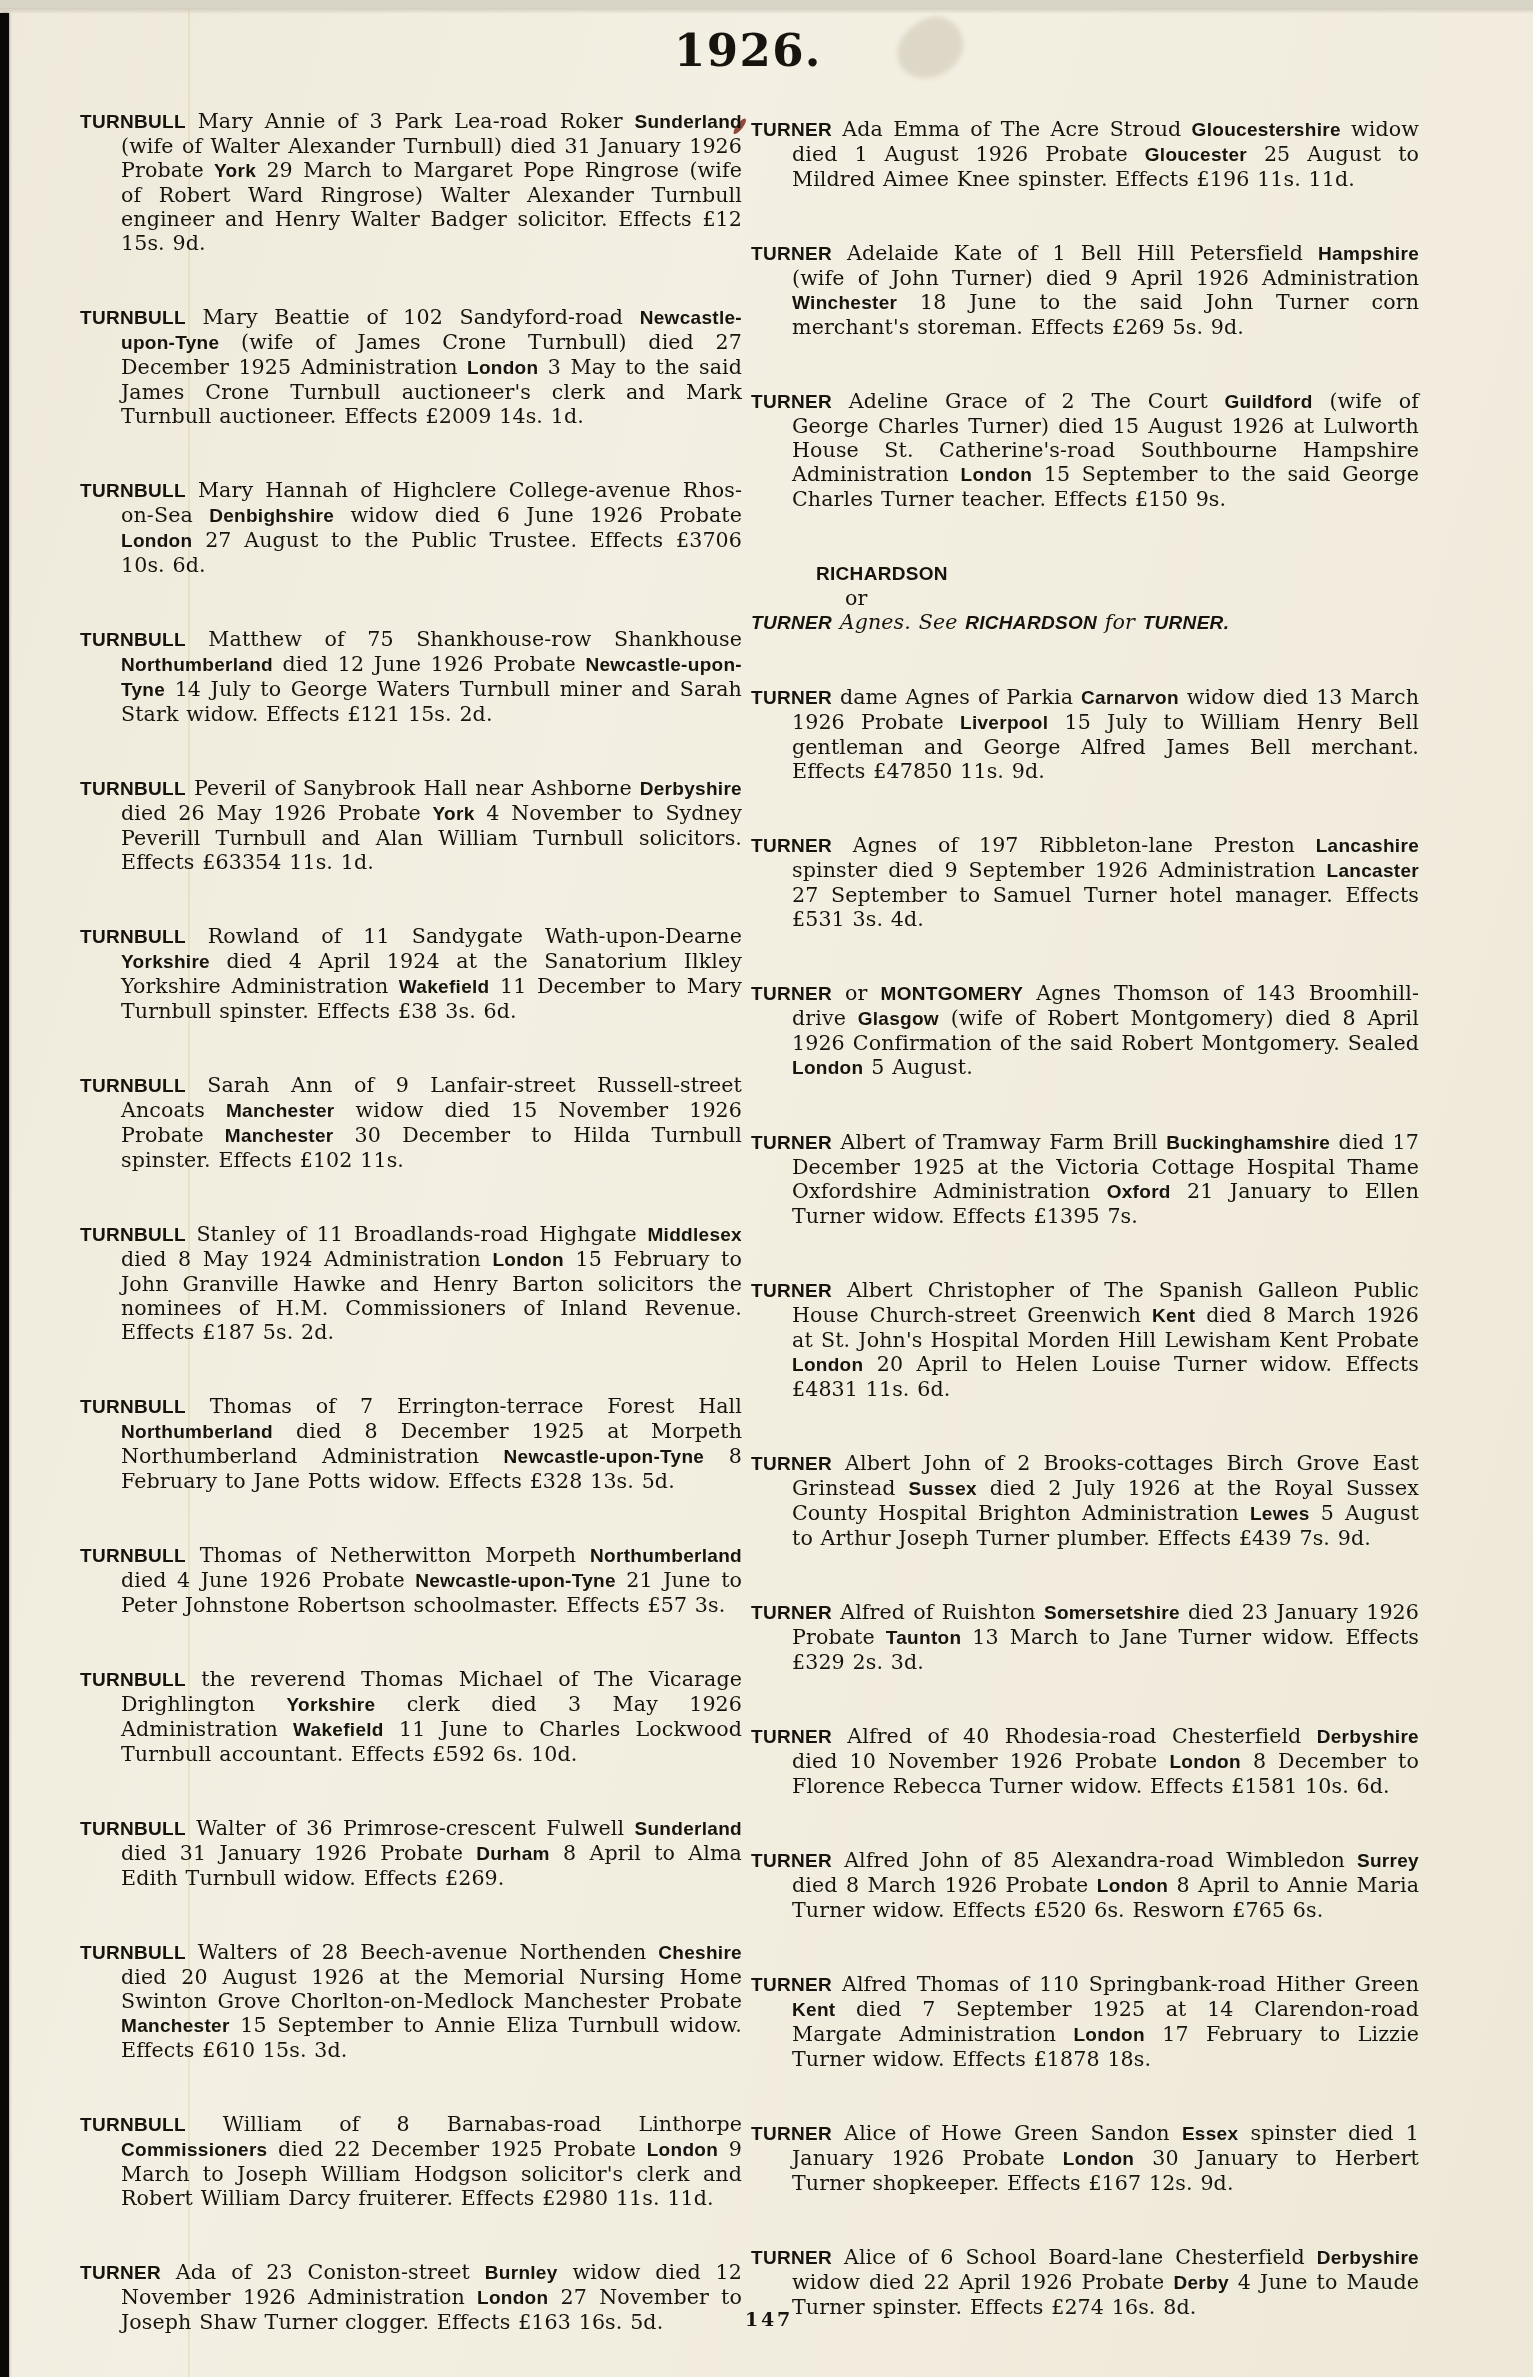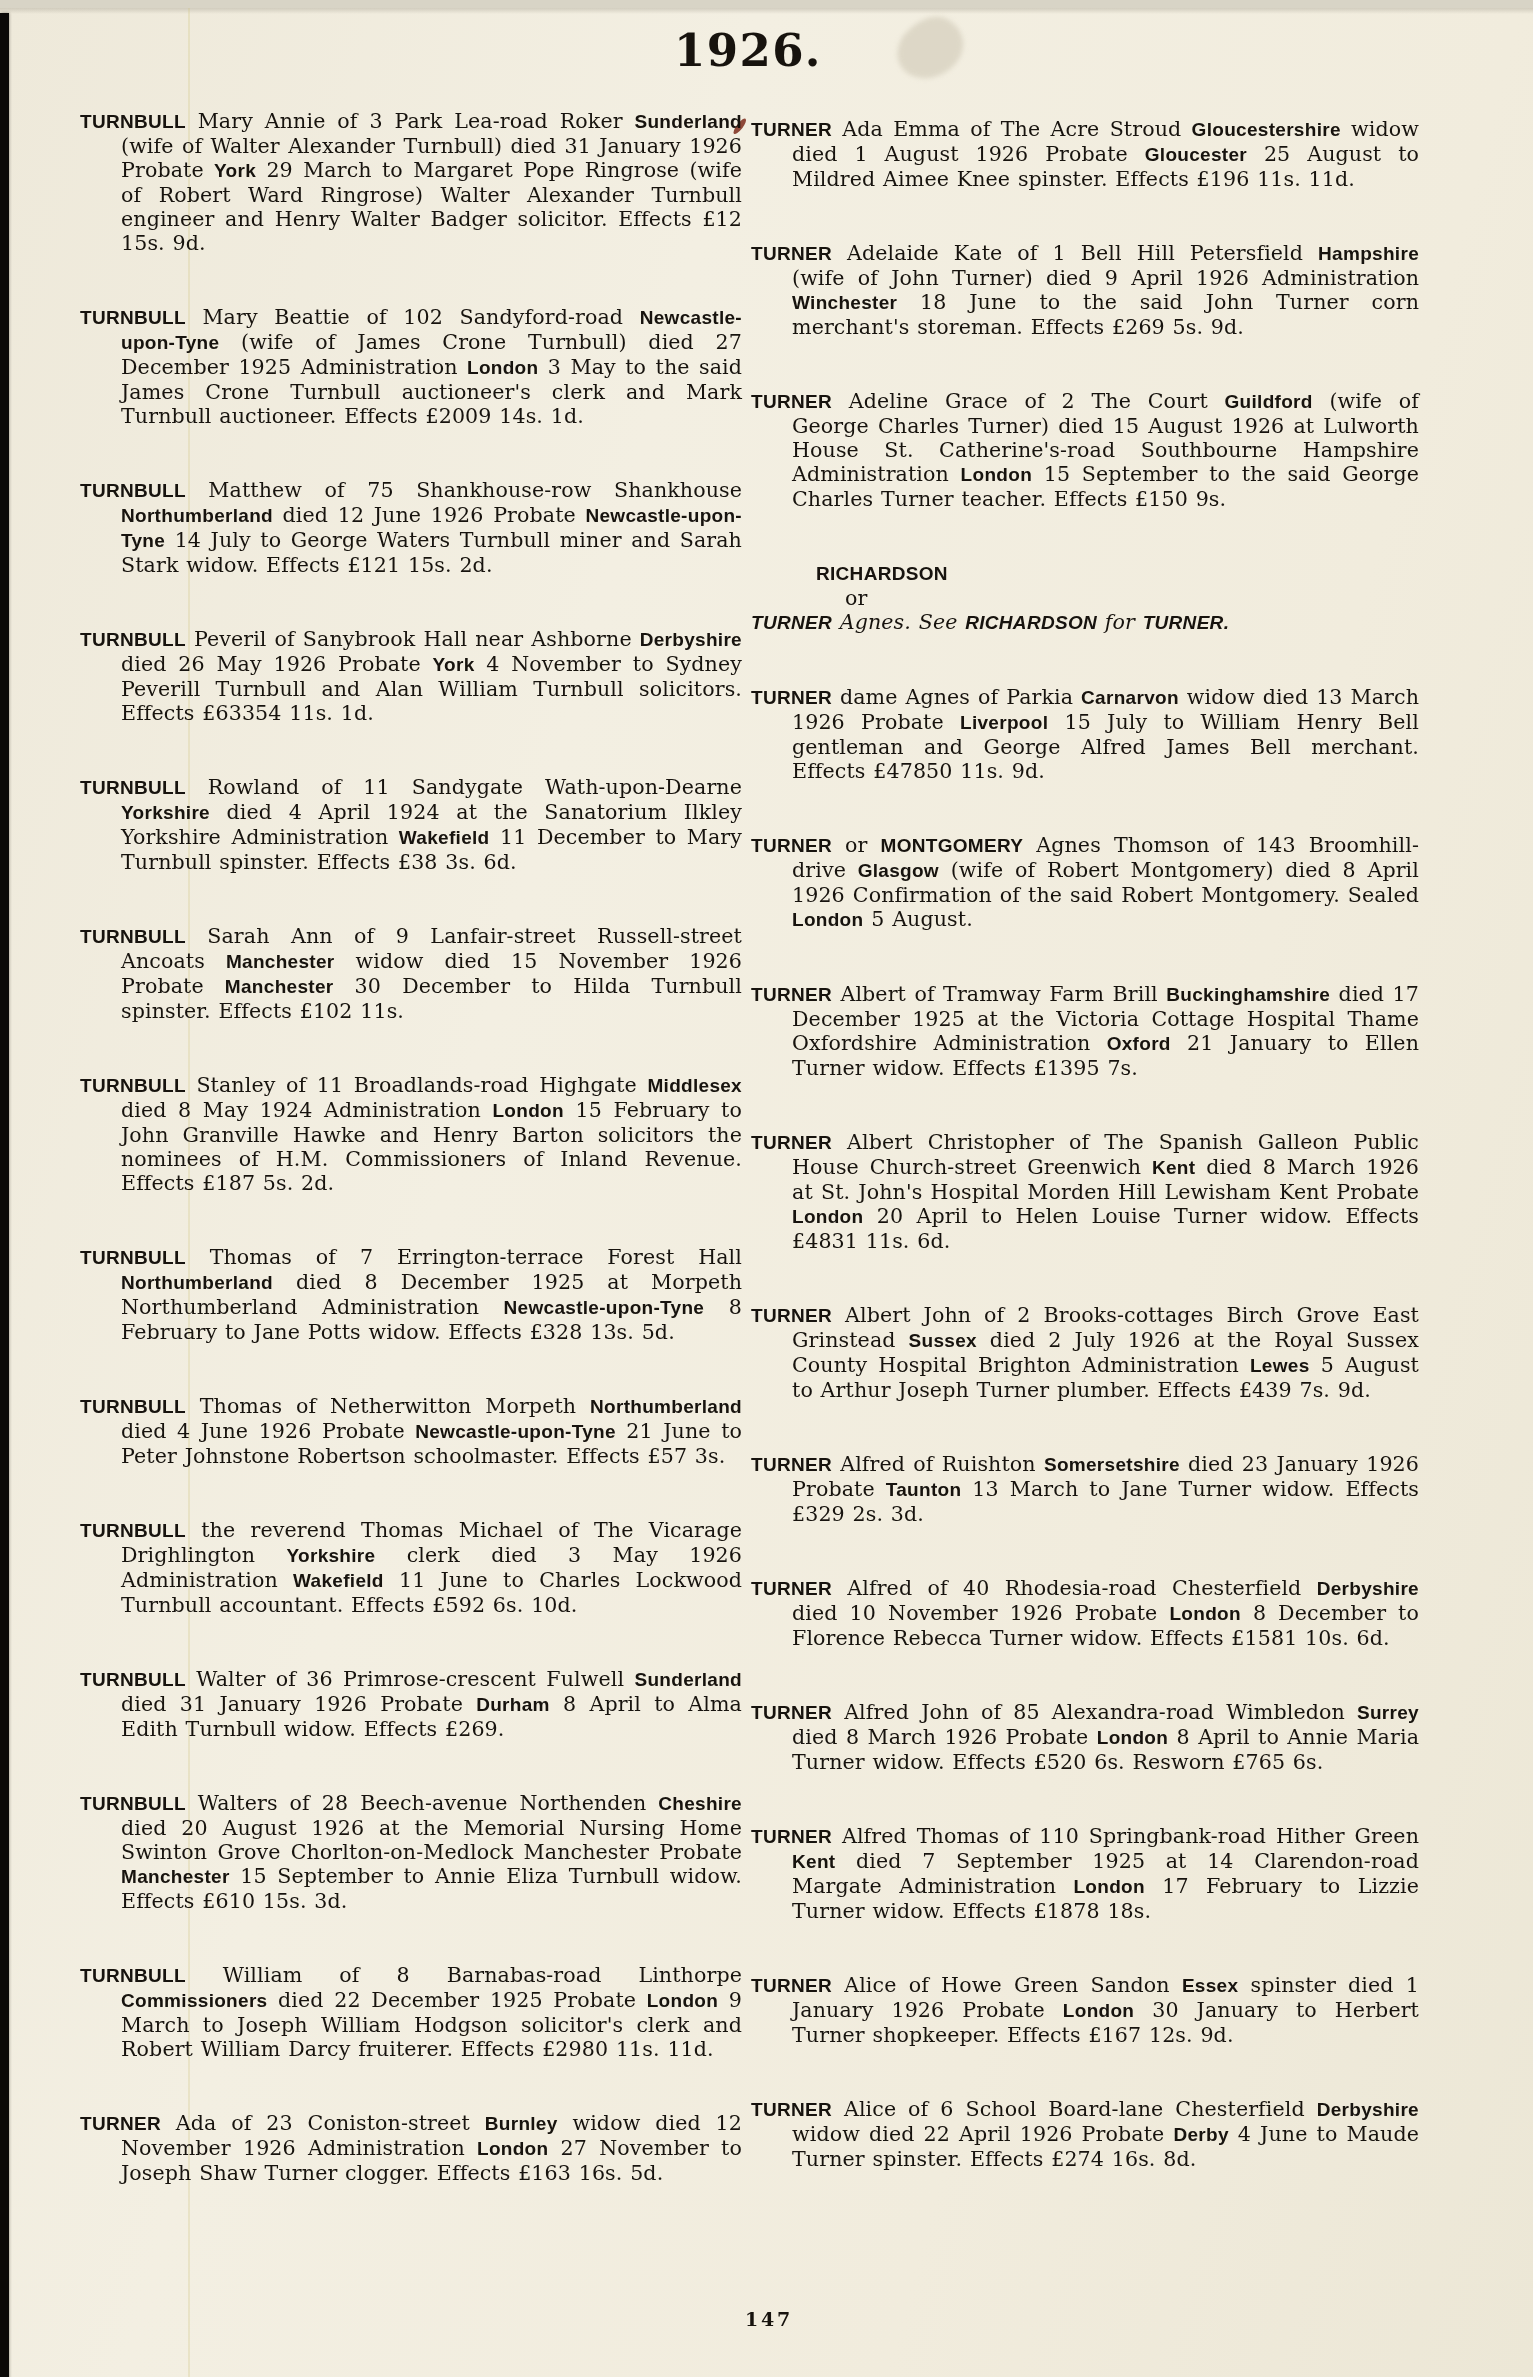--- a/index.html
+++ b/index.html
@@ -74,20 +74,21 @@
   <div class="binding-strip"></div>
   <div class="fold-line"></div>
   <div class="ink-smudge"></div>
   <div class="red-ink-mark"></div>
 
   <div class="year-heading">1926.</div>
 
   <div class="col" id="col-left">
       <p class="entry"><span class="b">TURNBULL</span><span> Mary Annie of 3 Park Lea-road Roker </span><span class="b">Sunderland</span><span> (wife of Walter Alexander Turnbull) died 31 January 1926 Probate </span><span class="b">York</span><span> 29 March to Margaret Pope Ringrose (wife of Robert Ward Ringrose) Walter Alexander Turnbull engineer and Henry Walter Badger solicitor. Effects £12 15s. 9d.</span></p>
       <p class="entry"><span class="b">TURNBULL</span><span> Mary Beattie of 102 Sandyford-road </span><span class="b">Newcastle-upon-Tyne</span><span> (wife of James Crone Turnbull) died 27 December 1925 Administration </span><span class="b">London</span><span> 3 May to the said James Crone Turnbull auctioneer's clerk and Mark Turnbull auctioneer. Effects £2009 14s. 1d.</span></p>
+      <p class="entry"><span class="b">TURNBULL</span><span> Mary Hannah of Highclere College-avenue Rhos-on-Sea </span><span class="b">Denbighshire</span><span> widow died 6 June 1926 Probate </span><span class="b">London</span><span> 27 August to the Public Trustee. Effects £3706 10s. 6d.</span></p>
       <p class="entry"><span class="b">TURNBULL</span><span> Matthew of 75 Shankhouse-row Shankhouse </span><span class="b">Northumberland</span><span> died 12 June 1926 Probate </span><span class="b">Newcastle-upon-Tyne</span><span> 14 July to George Waters Turnbull miner and Sarah Stark widow. Effects £121 15s. 2d.</span></p>
       <p class="entry"><span class="b">TURNBULL</span><span> Peveril of Sanybrook Hall near Ashborne </span><span class="b">Derbyshire</span><span> died 26 May 1926 Probate </span><span class="b">York</span><span> 4 November to Sydney Peverill Turnbull and Alan William Turnbull solicitors. Effects £63354 11s. 1d.</span></p>
       <p class="entry"><span class="b">TURNBULL</span><span> Rowland of 11 Sandygate Wath-upon-Dearne </span><span class="b">Yorkshire</span><span> died 4 April 1924 at the Sanatorium Ilkley Yorkshire Administration </span><span class="b">Wakefield</span><span> 11 December to Mary Turnbull spinster. Effects £38 3s. 6d.</span></p>
       <p class="entry"><span class="b">TURNBULL</span><span> Sarah Ann of 9 Lanfair-street Russell-street Ancoats </span><span class="b">Manchester</span><span> widow died 15 November 1926 Probate </span><span class="b">Manchester</span><span> 30 December to Hilda Turnbull spinster. Effects £102 11s.</span></p>
       <p class="entry"><span class="b">TURNBULL</span><span> Stanley of 11 Broadlands-road Highgate </span><span class="b">Middlesex</span><span> died 8 May 1924 Administration </span><span class="b">London</span><span> 15 February to John Granville Hawke and Henry Barton solicitors the nominees of H.M. Commissioners of Inland Revenue. Effects £187 5s. 2d.</span></p>
       <p class="entry"><span class="b">TURNBULL</span><span> Thomas of 7 Errington-terrace Forest Hall </span><span class="b">Northumberland</span><span> died 8 December 1925 at Morpeth Northumberland Administration </span><span class="b">Newcastle-upon-Tyne</span><span> 8 February to Jane Potts widow. Effects £328 13s. 5d.</span></p>
       <p class="entry"><span class="b">TURNBULL</span><span> Thomas of Netherwitton Morpeth </span><span class="b">Northumberland</span><span> died 4 June 1926 Probate </span><span class="b">Newcastle-upon-Tyne</span><span> 21 June to Peter Johnstone Robertson schoolmaster. Effects £57 3s.</span></p>
       <p class="entry"><span class="b">TURNBULL</span><span> the reverend Thomas Michael of The Vicarage Drighlington </span><span class="b">Yorkshire</span><span> clerk died 3 May 1926 Administration </span><span class="b">Wakefield</span><span> 11 June to Charles Lockwood Turnbull accountant. Effects £592 6s. 10d.</span></p>
       <p class="entry"><span class="b">TURNBULL</span><span> Walter of 36 Primrose-crescent Fulwell </span><span class="b">Sunderland</span><span> died 31 January 1926 Probate </span><span class="b">Durham</span><span> 8 April to Alma Edith Turnbull widow. Effects £269.</span></p>
       <p class="entry"><span class="b">TURNBULL</span><span> Walters of 28 Beech-avenue Northenden </span><span class="b">Cheshire</span><span> died 20 August 1926 at the Memorial Nursing Home Swinton Grove Chorlton-on-Medlock Manchester Probate </span><span class="b">Manchester</span><span> 15 September to Annie Eliza Turnbull widow. Effects £610 15s. 3d.</span></p>
@@ -97,20 +98,21 @@
   <div class="col" id="col-right">
       <p class="entry"><span class="b">TURNER</span><span> Ada Emma of The Acre Stroud </span><span class="b">Gloucestershire</span><span> widow died 1 August 1926 Probate </span><span class="b">Gloucester</span><span> 25 August to Mildred Aimee Knee spinster. Effects £196 11s. 11d.</span></p>
       <p class="entry"><span class="b">TURNER</span><span> Adelaide Kate of 1 Bell Hill Petersfield </span><span class="b">Hampshire</span><span> (wife of John Turner) died 9 April 1926 Administration </span><span class="b">Winchester</span><span> 18 June to the said John Turner corn merchant's storeman. Effects £269 5s. 9d.</span></p>
       <p class="entry"><span class="b">TURNER</span><span> Adeline Grace of 2 The Court </span><span class="b">Guildford</span><span> (wife of George Charles Turner) died 15 August 1926 at Lulworth House St. Catherine's-road Southbourne Hampshire Administration </span><span class="b">London</span><span> 15 September to the said George Charles Turner teacher. Effects £150 9s.</span></p>
       <p class="entry xref">
         <span class="xref-line" style="padding-left: 65px;"><span class="b">RICHARDSON</span></span>
         <span class="xref-line" style="padding-left: 94px;"><span>or</span></span>
         <span class="xref-line" style="padding-left: 0px; font-style: italic;"><span class="b">TURNER</span><span> Agnes.  See </span><span class="b">RICHARDSON</span><span> for </span><span class="b">TURNER.</span></span>
       </p>
       <p class="entry"><span class="b">TURNER</span><span> dame Agnes of Parkia </span><span class="b">Carnarvon</span><span> widow died 13 March 1926 Probate </span><span class="b">Liverpool</span><span> 15 July to William Henry Bell gentleman and George Alfred James Bell merchant. Effects £47850 11s. 9d.</span></p>
+      <p class="entry"><span class="b">TURNER</span><span> Agnes of 197 Ribbleton-lane Preston </span><span class="b">Lancashire</span><span> spinster died 9 September 1926 Administration </span><span class="b">Lancaster</span><span> 27 September to Samuel Turner hotel manager. Effects £531 3s. 4d.</span></p>
       <p class="entry"><span class="b">TURNER</span><span> or </span><span class="b">MONTGOMERY</span><span> Agnes Thomson of 143 Broomhill-drive </span><span class="b">Glasgow</span><span> (wife of Robert Montgomery) died 8 April 1926 Confirmation of the said Robert Montgomery. Sealed </span><span class="b">London</span><span> 5 August.</span></p>
       <p class="entry"><span class="b">TURNER</span><span> Albert of Tramway Farm Brill </span><span class="b">Buckinghamshire</span><span> died 17 December 1925 at the Victoria Cottage Hospital Thame Oxfordshire Administration </span><span class="b">Oxford</span><span> 21 January to Ellen Turner widow. Effects £1395 7s.</span></p>
       <p class="entry"><span class="b">TURNER</span><span> Albert Christopher of The Spanish Galleon Public House Church-street Greenwich </span><span class="b">Kent</span><span> died 8 March 1926 at St. John's Hospital Morden Hill Lewisham Kent Probate </span><span class="b">London</span><span> 20 April to Helen Louise Turner widow. Effects £4831 11s. 6d.</span></p>
       <p class="entry"><span class="b">TURNER</span><span> Albert John of 2 Brooks-cottages Birch Grove East Grinstead </span><span class="b">Sussex</span><span> died 2 July 1926 at the Royal Sussex County Hospital Brighton Administration </span><span class="b">Lewes</span><span> 5 August to Arthur Joseph Turner plumber. Effects £439 7s. 9d.</span></p>
       <p class="entry"><span class="b">TURNER</span><span> Alfred of Ruishton </span><span class="b">Somersetshire</span><span> died 23 January 1926 Probate </span><span class="b">Taunton</span><span> 13 March to Jane Turner widow. Effects £329 2s. 3d.</span></p>
       <p class="entry"><span class="b">TURNER</span><span> Alfred of 40 Rhodesia-road Chesterfield </span><span class="b">Derbyshire</span><span> died 10 November 1926 Probate </span><span class="b">London</span><span> 8 December to Florence Rebecca Turner widow. Effects £1581 10s. 6d.</span></p>
       <p class="entry"><span class="b">TURNER</span><span> Alfred John of 85 Alexandra-road Wimbledon </span><span class="b">Surrey</span><span> died 8 March 1926 Probate </span><span class="b">London</span><span> 8 April to Annie Maria Turner widow. Effects £520 6s. Resworn £765 6s.</span></p>
       <p class="entry"><span class="b">TURNER</span><span> Alfred Thomas of 110 Springbank-road Hither Green </span><span class="b">Kent</span><span> died 7 September 1925 at 14 Clarendon-road Margate Administration </span><span class="b">London</span><span> 17 February to Lizzie Turner widow. Effects £1878 18s.</span></p>
       <p class="entry"><span class="b">TURNER</span><span> Alice of Howe Green Sandon </span><span class="b">Essex</span><span> spinster died 1 January 1926 Probate </span><span class="b">London</span><span> 30 January to Herbert Turner shopkeeper. Effects £167 12s. 9d.</span></p>
       <p class="entry"><span class="b">TURNER</span><span> Alice of 6 School Board-lane Chesterfield </span><span class="b">Derbyshire</span><span> widow died 22 April 1926 Probate </span><span class="b">Derby</span><span> 4 June to Maude Turner spinster. Effects £274 16s. 8d.</span></p>

